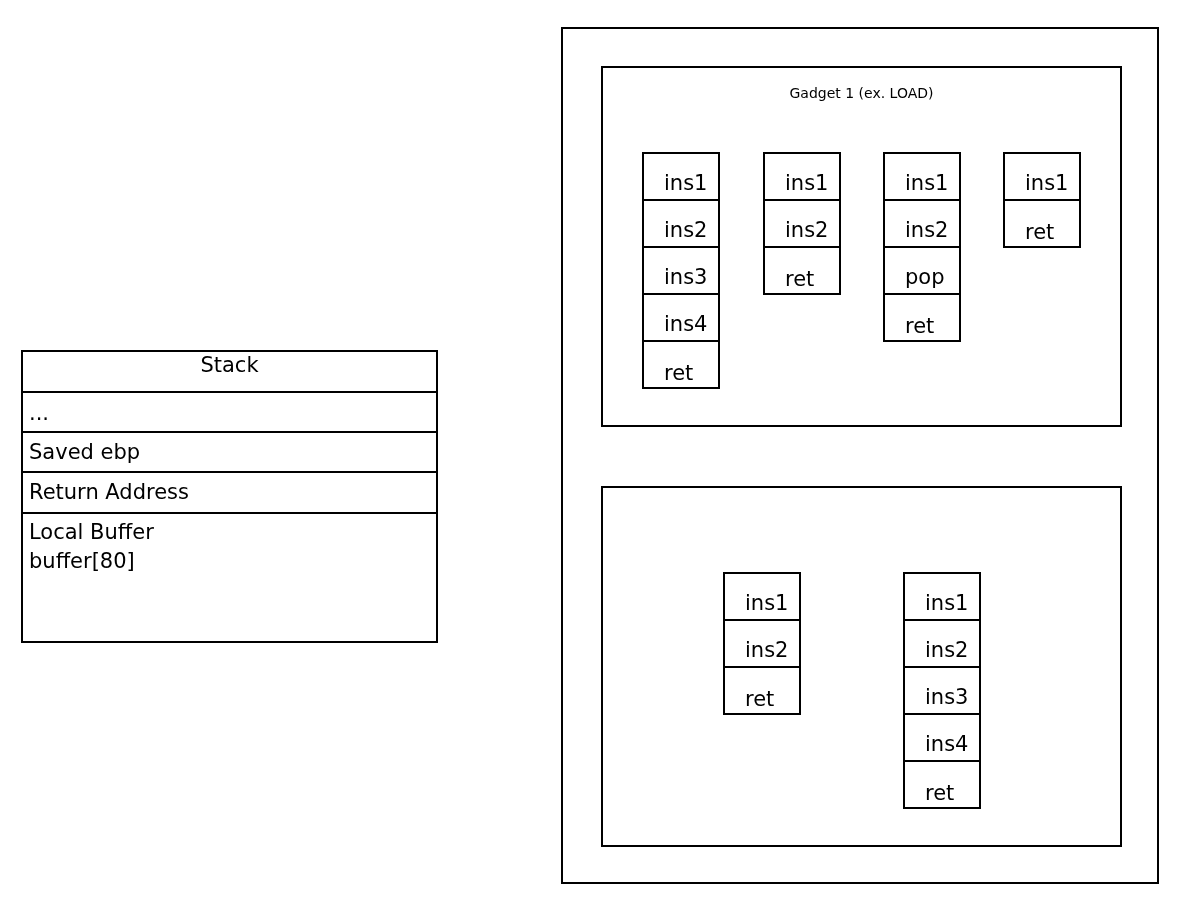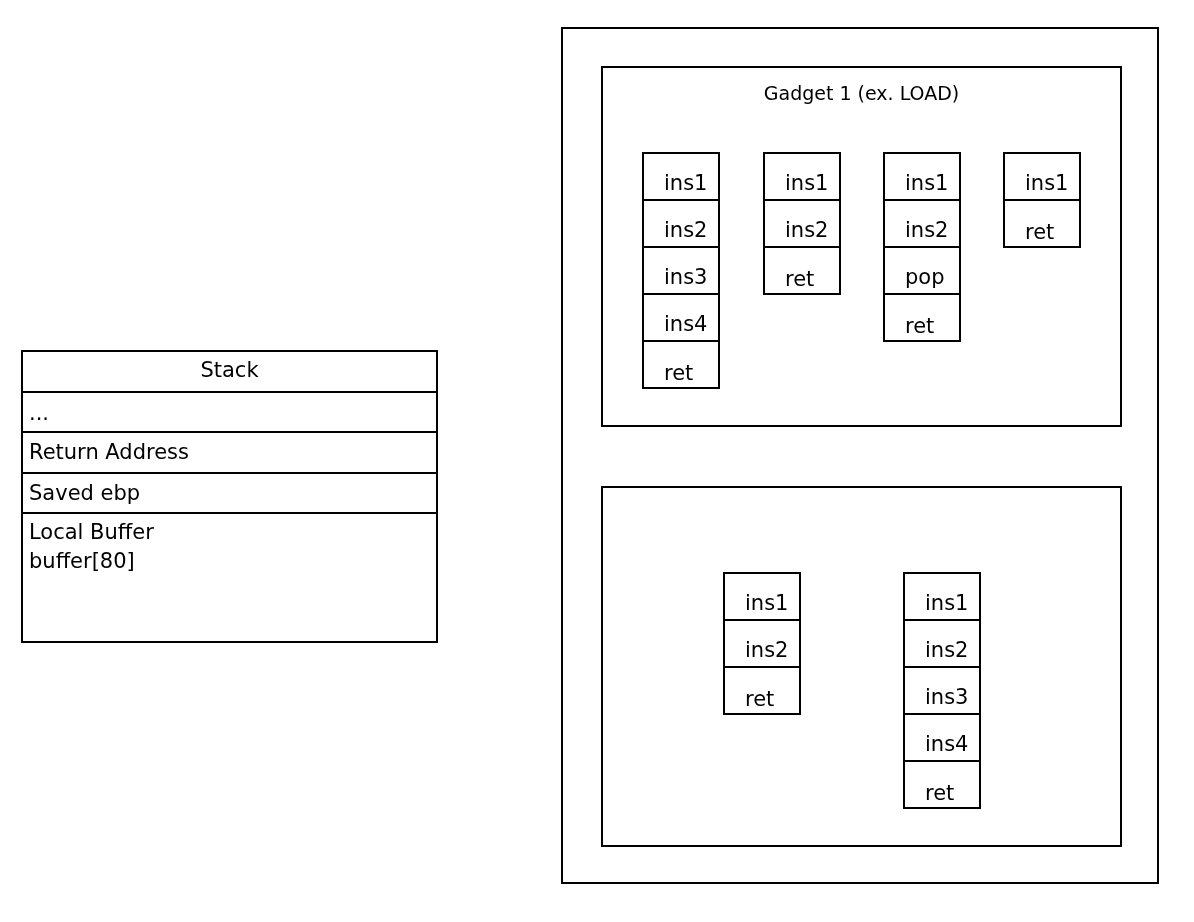--- a/index.html
+++ b/index.html
@@ -27,21 +27,20 @@
     box-sizing: border-box;
     background: #fff;
   }
   .stack-row {
     box-sizing: border-box;
     border-bottom: 2px solid #000;
     font-size: 21px;
     line-height: 27px;
     padding: 0 6px;
     display: flex;
-    align-items: center;
     overflow: hidden;
   }
   .stack-row.header {
     height: 41px;
     justify-content: center;
     padding-bottom: 2px;
   }
   .stack-row.r-ellipsis { height: 40px; align-items: flex-end; padding-bottom: 4px; }
   .stack-row.r-return   { height: 41px; align-items: center; }
   .stack-row.r-saved    { height: 40px; align-items: center; }
@@ -75,21 +74,21 @@
   }
   #gadget-1 { left: 38px; top: 37px;  width: 521px; height: 361px; }
   #gadget-2 { left: 38px; top: 457px; width: 521px; height: 361px; }
 
   .gadget-title {
     position: absolute;
     left: 0;
     right: 0;
     top: 12px;
     text-align: center;
-    font-size: 19px;
+    font-size: 14px;
     line-height: 27px;
     white-space: nowrap;
   }
 
   .gadget-stage {
     position: absolute;
     left: 0; right: 0; top: 0; bottom: 0;
   }
 
   
@@ -117,25 +116,25 @@
 </head>
 <body>
 
 <div id="stack-table">
   <div class="stack-row header">
     <span>Stack</span>
   </div>
   <div class="stack-row r-ellipsis">
     <span>...</span>
   </div>
+  <div class="stack-row r-saved">
+    <span>Saved ebp</span>
+  </div>
   <div class="stack-row r-return">
     <span>Return Address</span>
-  </div>
-  <div class="stack-row r-saved">
-    <span>Saved ebp</span>
   </div>
   <div class="stack-row r-buffer">
     <span>Local Buffer</span>
     <span>buffer[80]</span>
   </div>
 </div>
 
 <div id="rop-outer">
 
   <div class="gadget-box" id="gadget-1">

